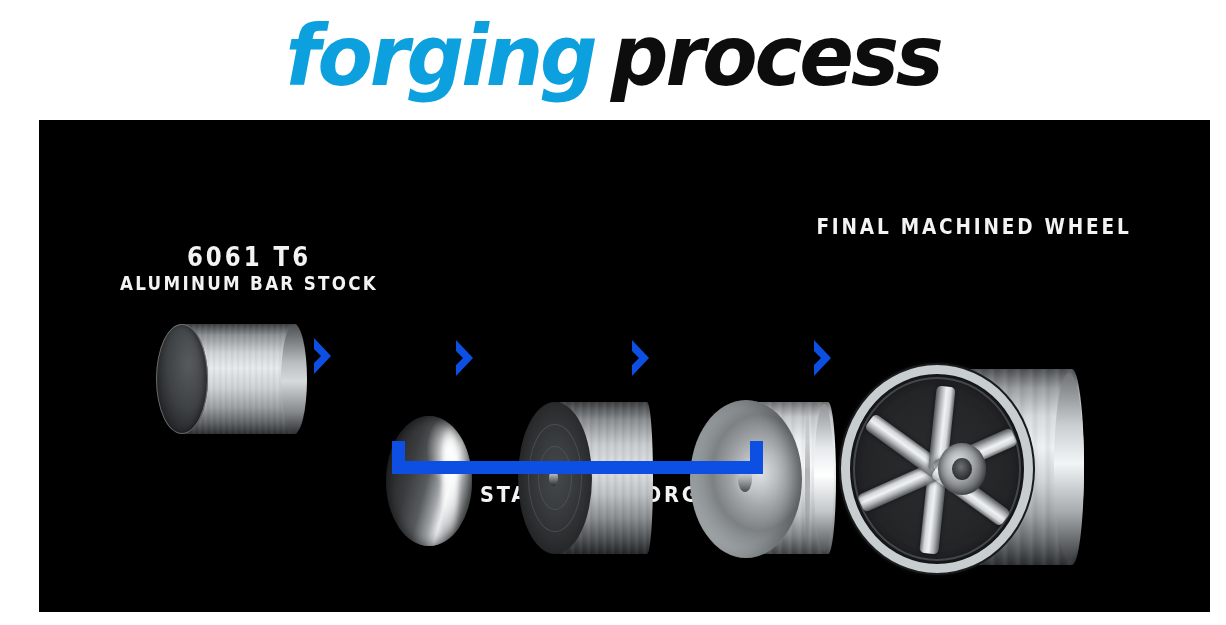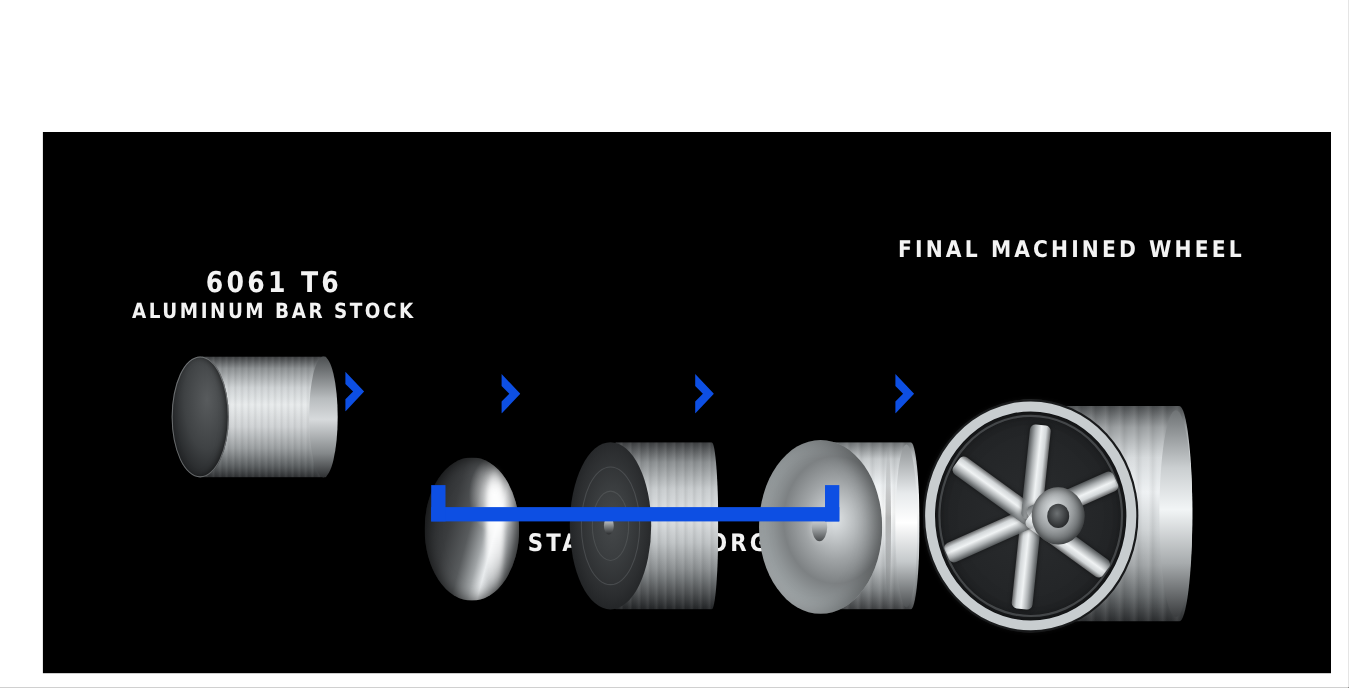--- a/index.html
+++ b/index.html
@@ -364,20 +364,24 @@
     margin-left: -10px; margin-top: -11px;
     border-radius: 50%;
     background: radial-gradient(ellipse at 45% 40%, #6d7173, #2a2c2e 70%, #161718);
   }
 </style>
 </head>
 <body>
 
 <div id="page">
 
+  <div id="title-bar">
+    <span class="title-text title-forging">forging</span>
+      <span class="title-text title-process">process</span>
+  </div>
 
   <div id="panel">
 
     <div class="panel-label" id="label-billet-line1">6061 T6</div>
     <div class="panel-label" id="label-billet-line2">ALUMINUM BAR STOCK</div>
     <div class="panel-label" id="label-final">FINAL MACHINED WHEEL</div>
     <div class="panel-label" id="label-stages">STAGES IN FORGING</div>
 
     <div class="stage" id="stage-billet">
       <div class="body"></div>

